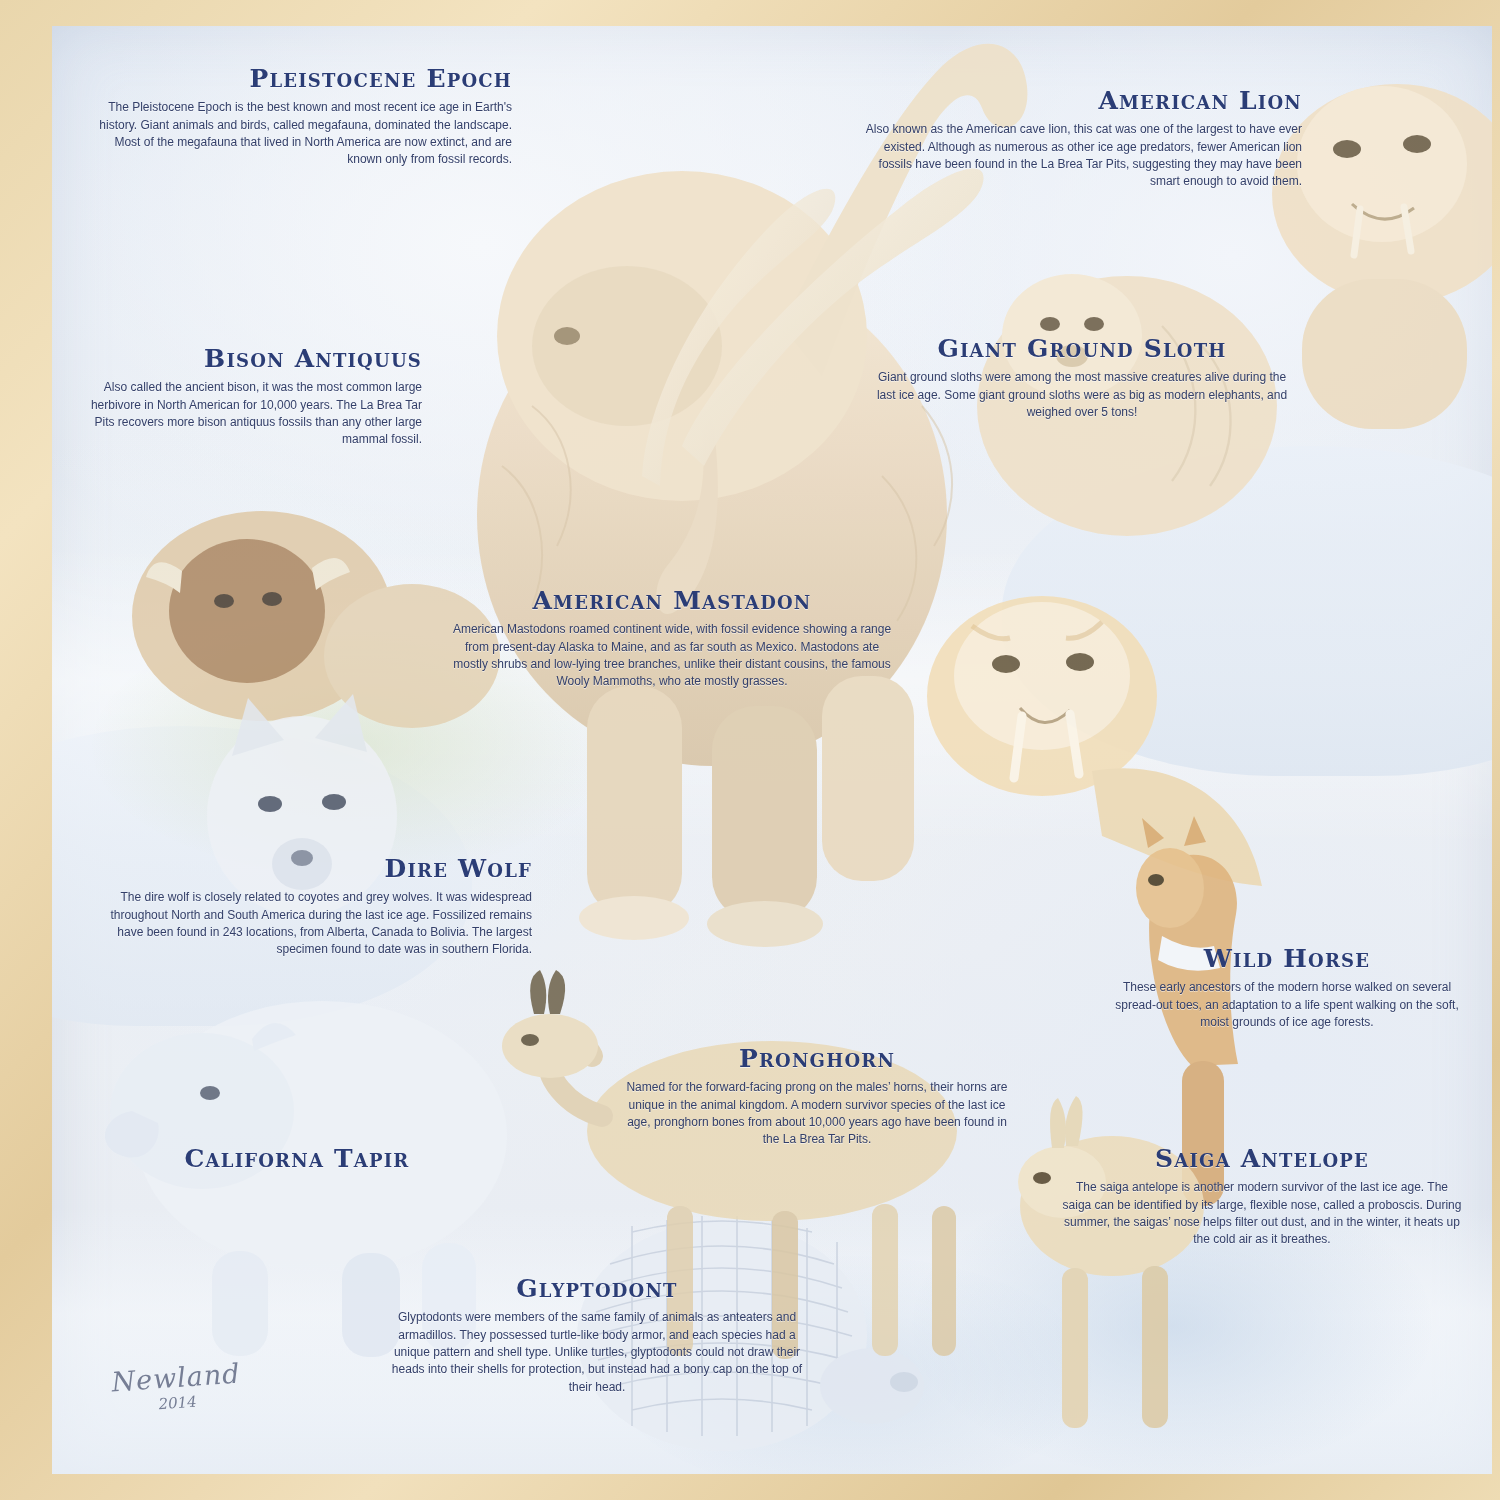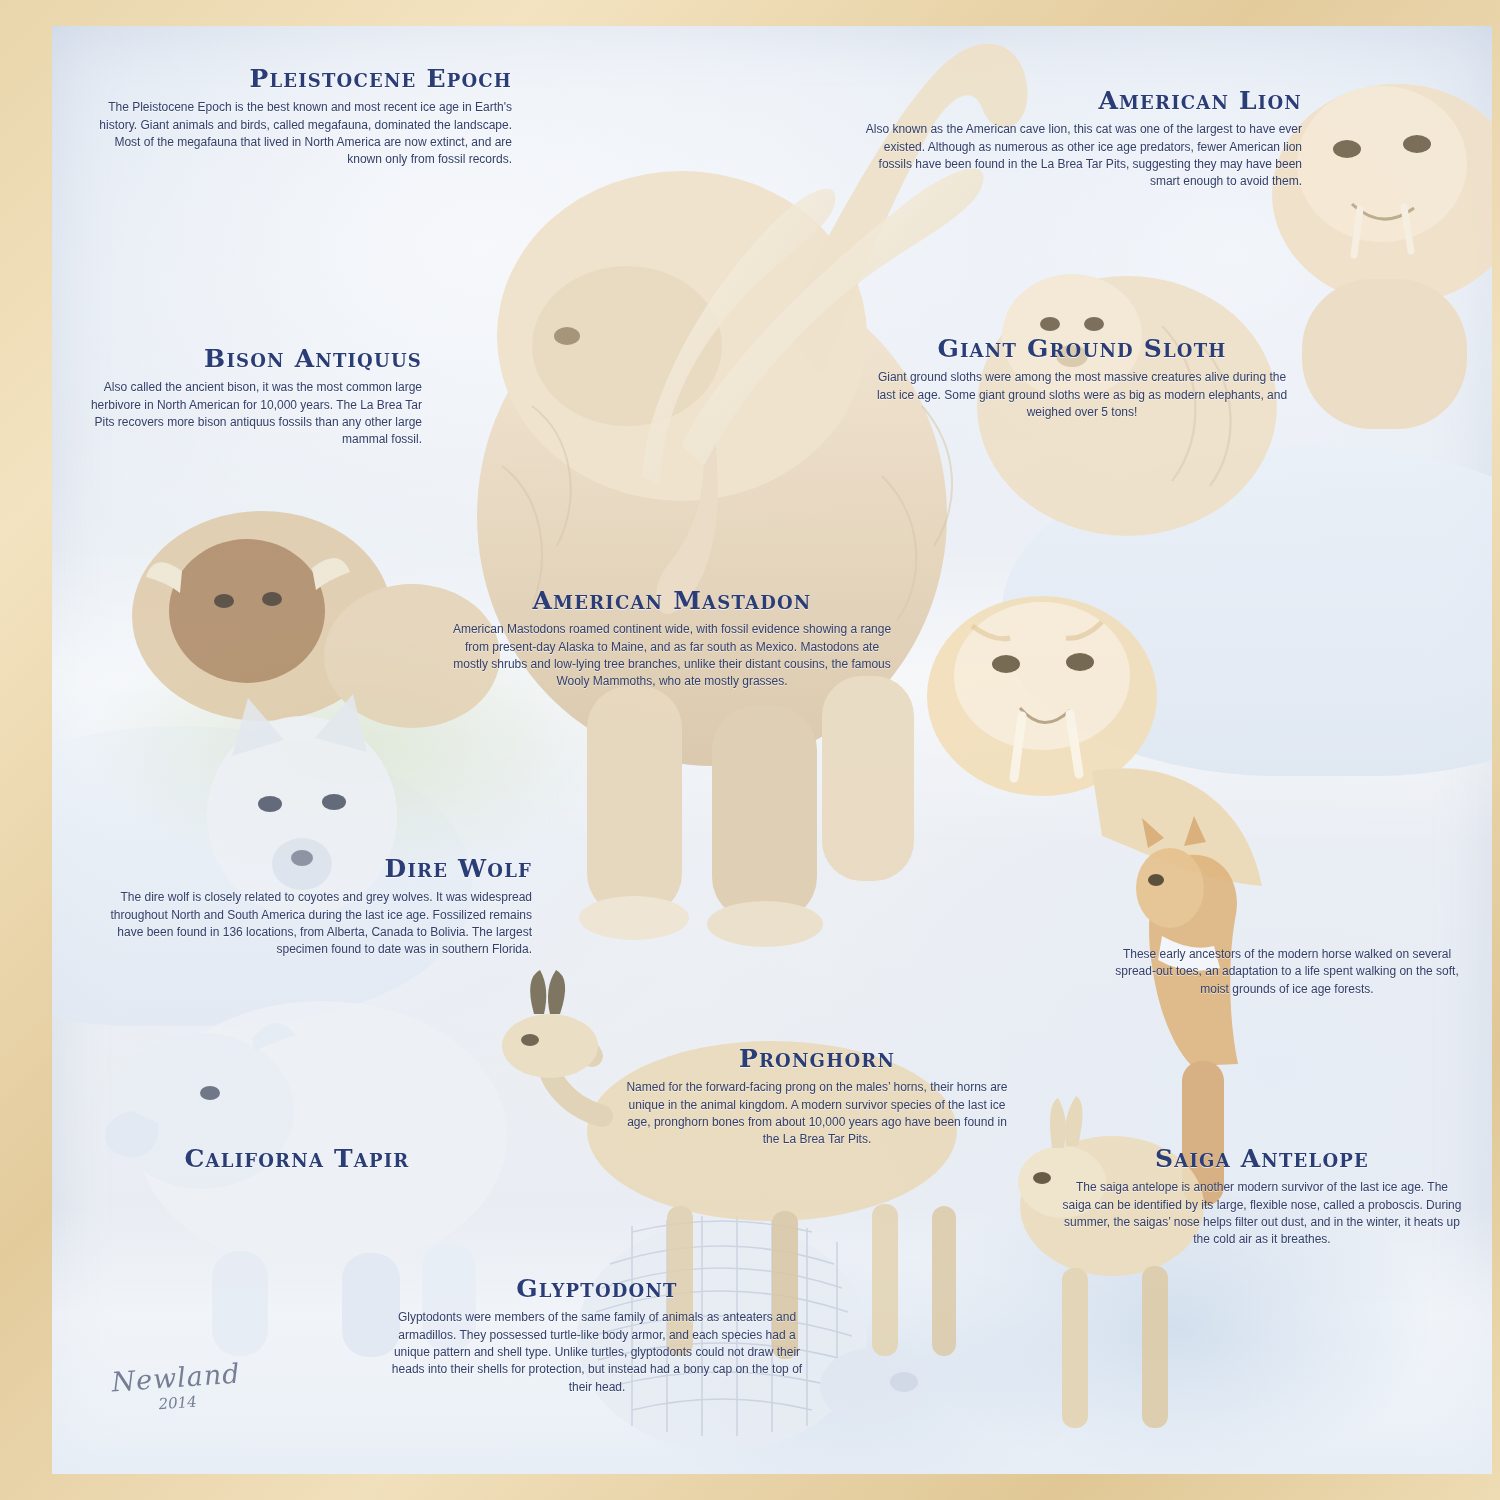--- a/index.html
+++ b/index.html
@@ -334,24 +334,25 @@
     </div>
 
     <div class="entry ta-center" style="left:400px;top:562px;width:440px;">
       <h2 class="entry-title">American Mastadon</h2>
       <p class="entry-body">American Mastodons roamed continent wide, with fossil evidence showing a range from present-day Alaska to Maine, and as far south as Mexico. Mastodons ate mostly shrubs and low-lying tree branches, unlike their distant cousins, the famous Wooly Mammoths, who ate mostly grasses.</p>
     </div>
 
 
     <div class="entry ta-right" style="left:30px;top:830px;width:450px;">
       <h2 class="entry-title">Dire Wolf</h2>
-      <p class="entry-body">The dire wolf is closely related to coyotes and grey wolves. It was widespread throughout North and South America during the last ice age. Fossilized remains have been found in 136 locations, from Alberta, Canada to Bolivia. The largest specimen found to date was in southern Florida.</p>
+      <p class="entry-body">The dire wolf is closely related to coyotes and grey wolves. It was widespread throughout North and South America during the last ice age. Fossilized remains have been found in 243 locations, from Alberta, Canada to Bolivia. The largest specimen found to date was in southern Florida.</p>
     </div>
 
     <div class="entry ta-center" style="left:1050px;top:920px;width:370px;">
+      <h2 class="entry-title">Wild Horse</h2>
       <p class="entry-body">These early ancestors of the modern horse walked on several spread-out toes, an adaptation to a life spent walking on the soft, moist grounds of ice age forests.</p>
     </div>
 
     <div class="entry ta-center" style="left:570px;top:1020px;width:390px;">
       <h2 class="entry-title">Pronghorn</h2>
       <p class="entry-body">Named for the forward-facing prong on the males’ horns, their horns are unique in the animal kingdom. A modern survivor species of the last ice age, pronghorn bones from about 10,000 years ago have been found in the La Brea Tar Pits.</p>
     </div>
 
     <div class="entry ta-center" style="left:20px;top:1120px;width:450px;">
       <h2 class="entry-title">Californa Tapir</h2>

